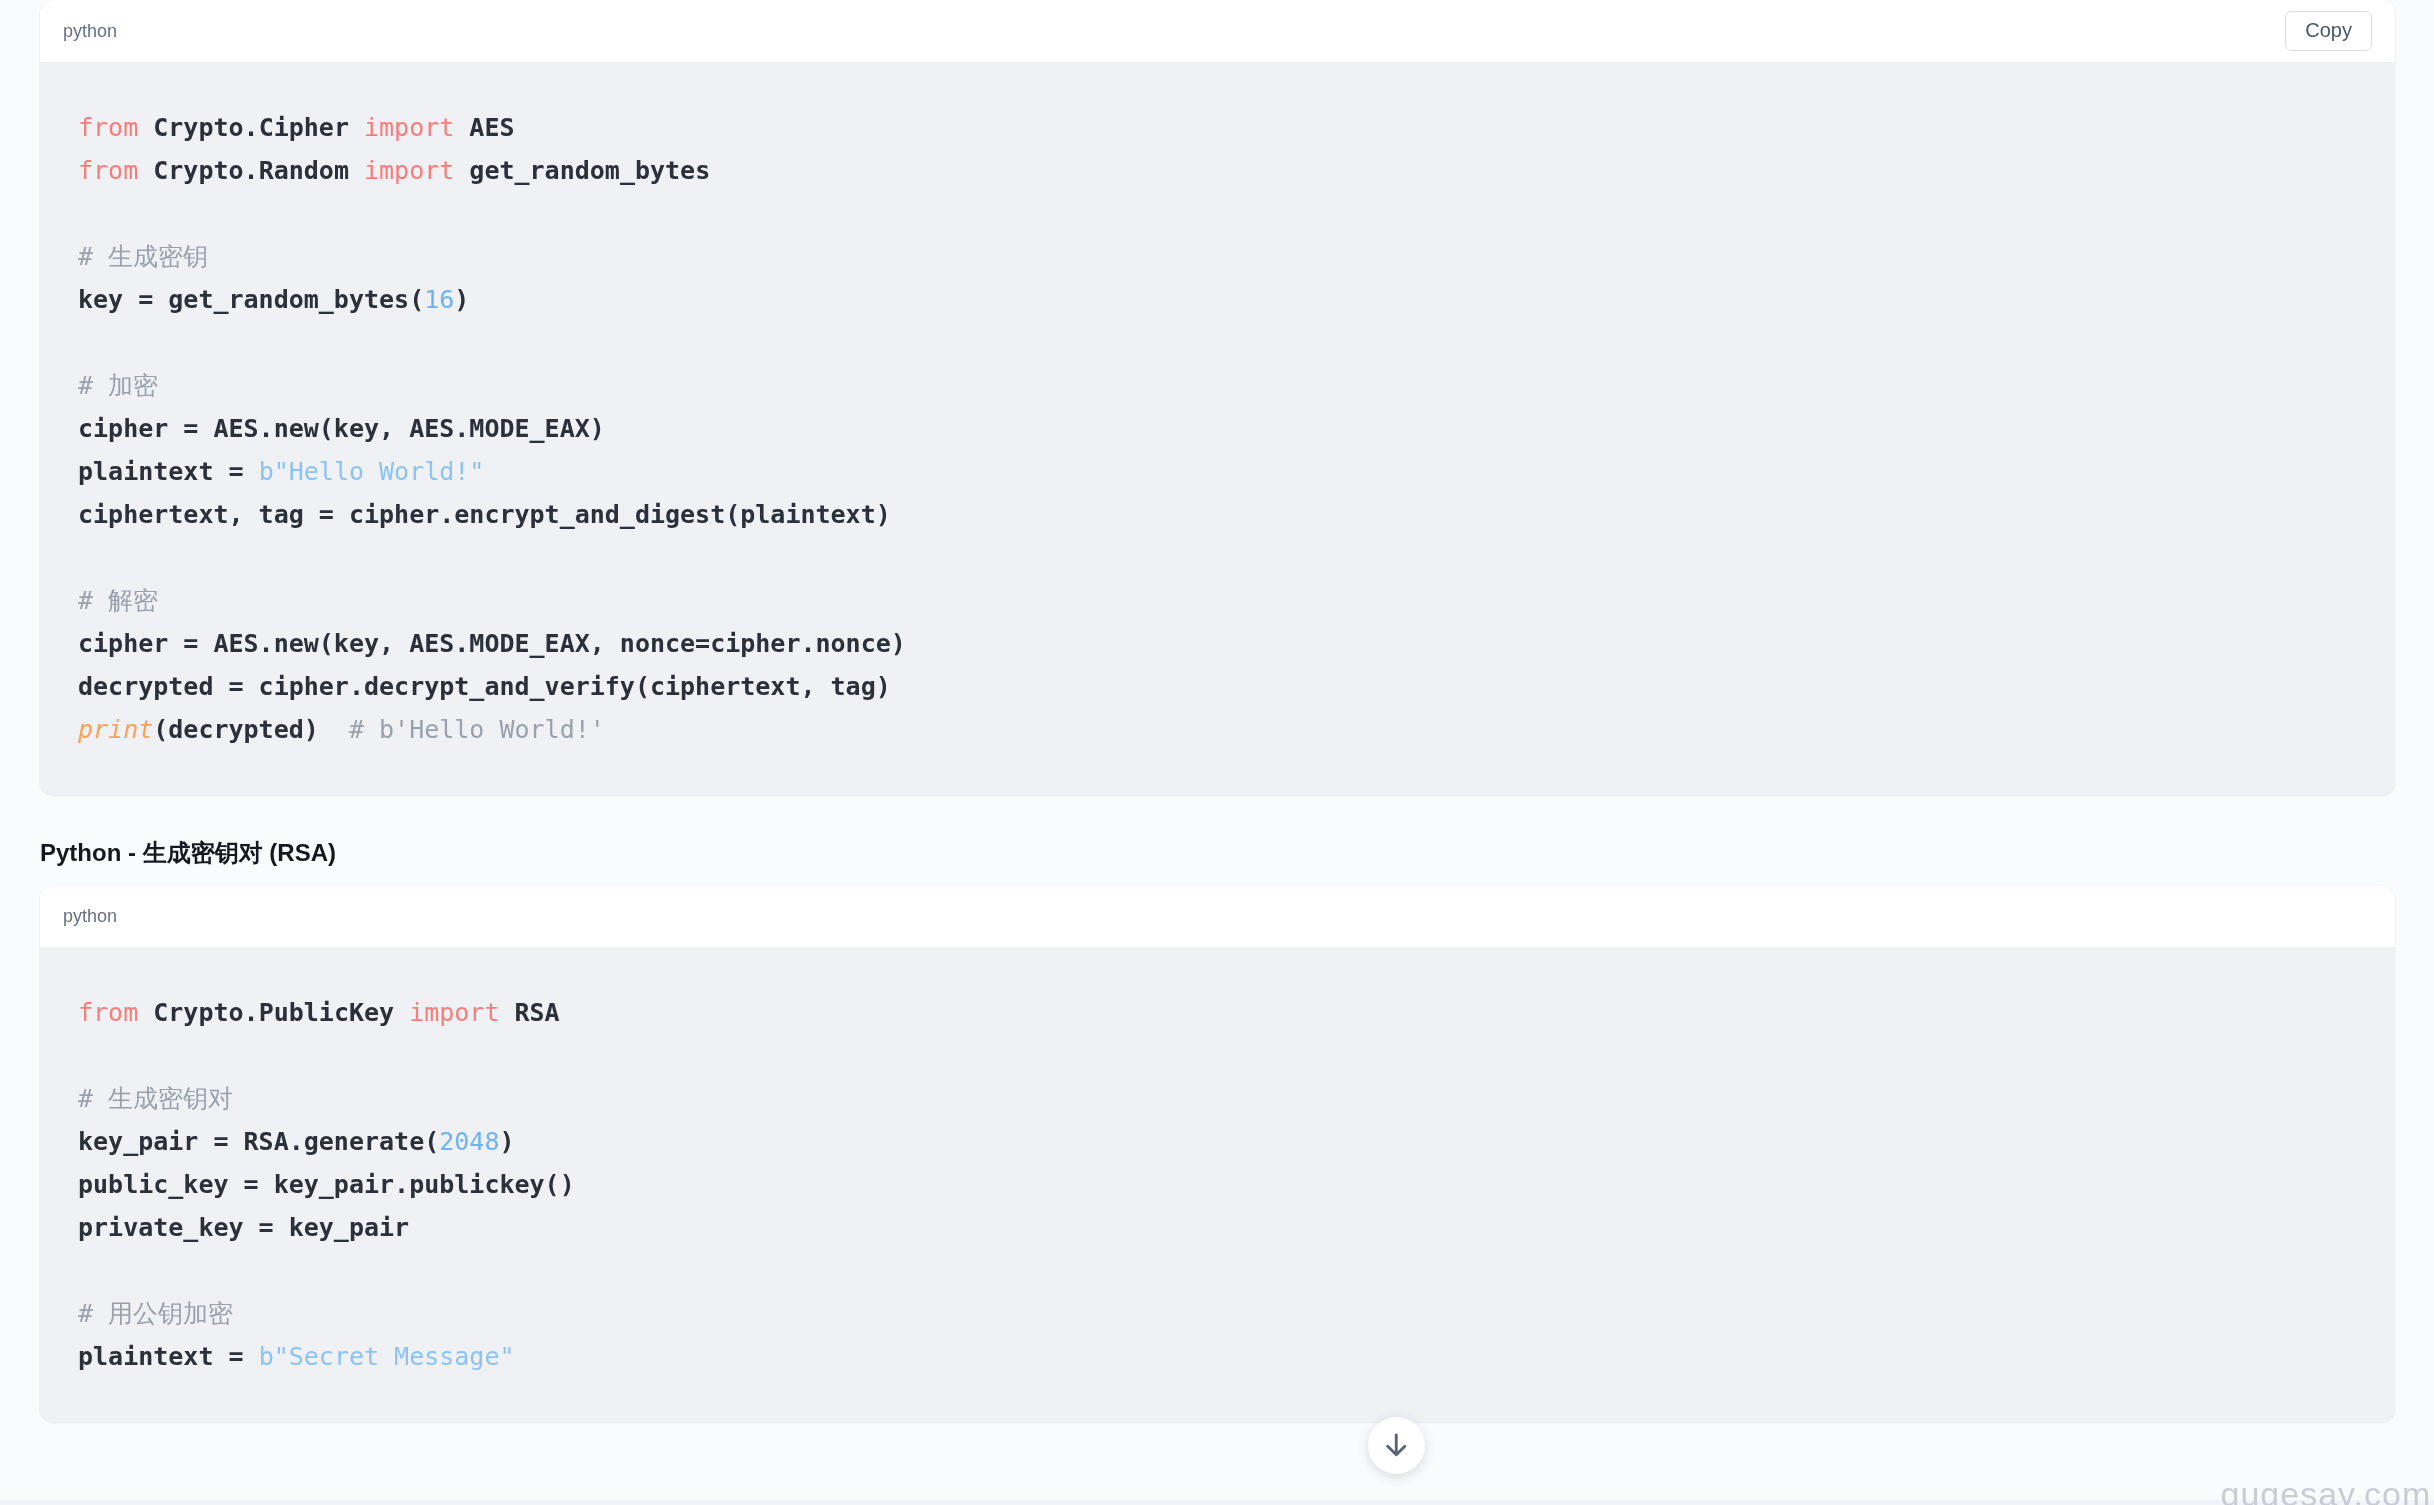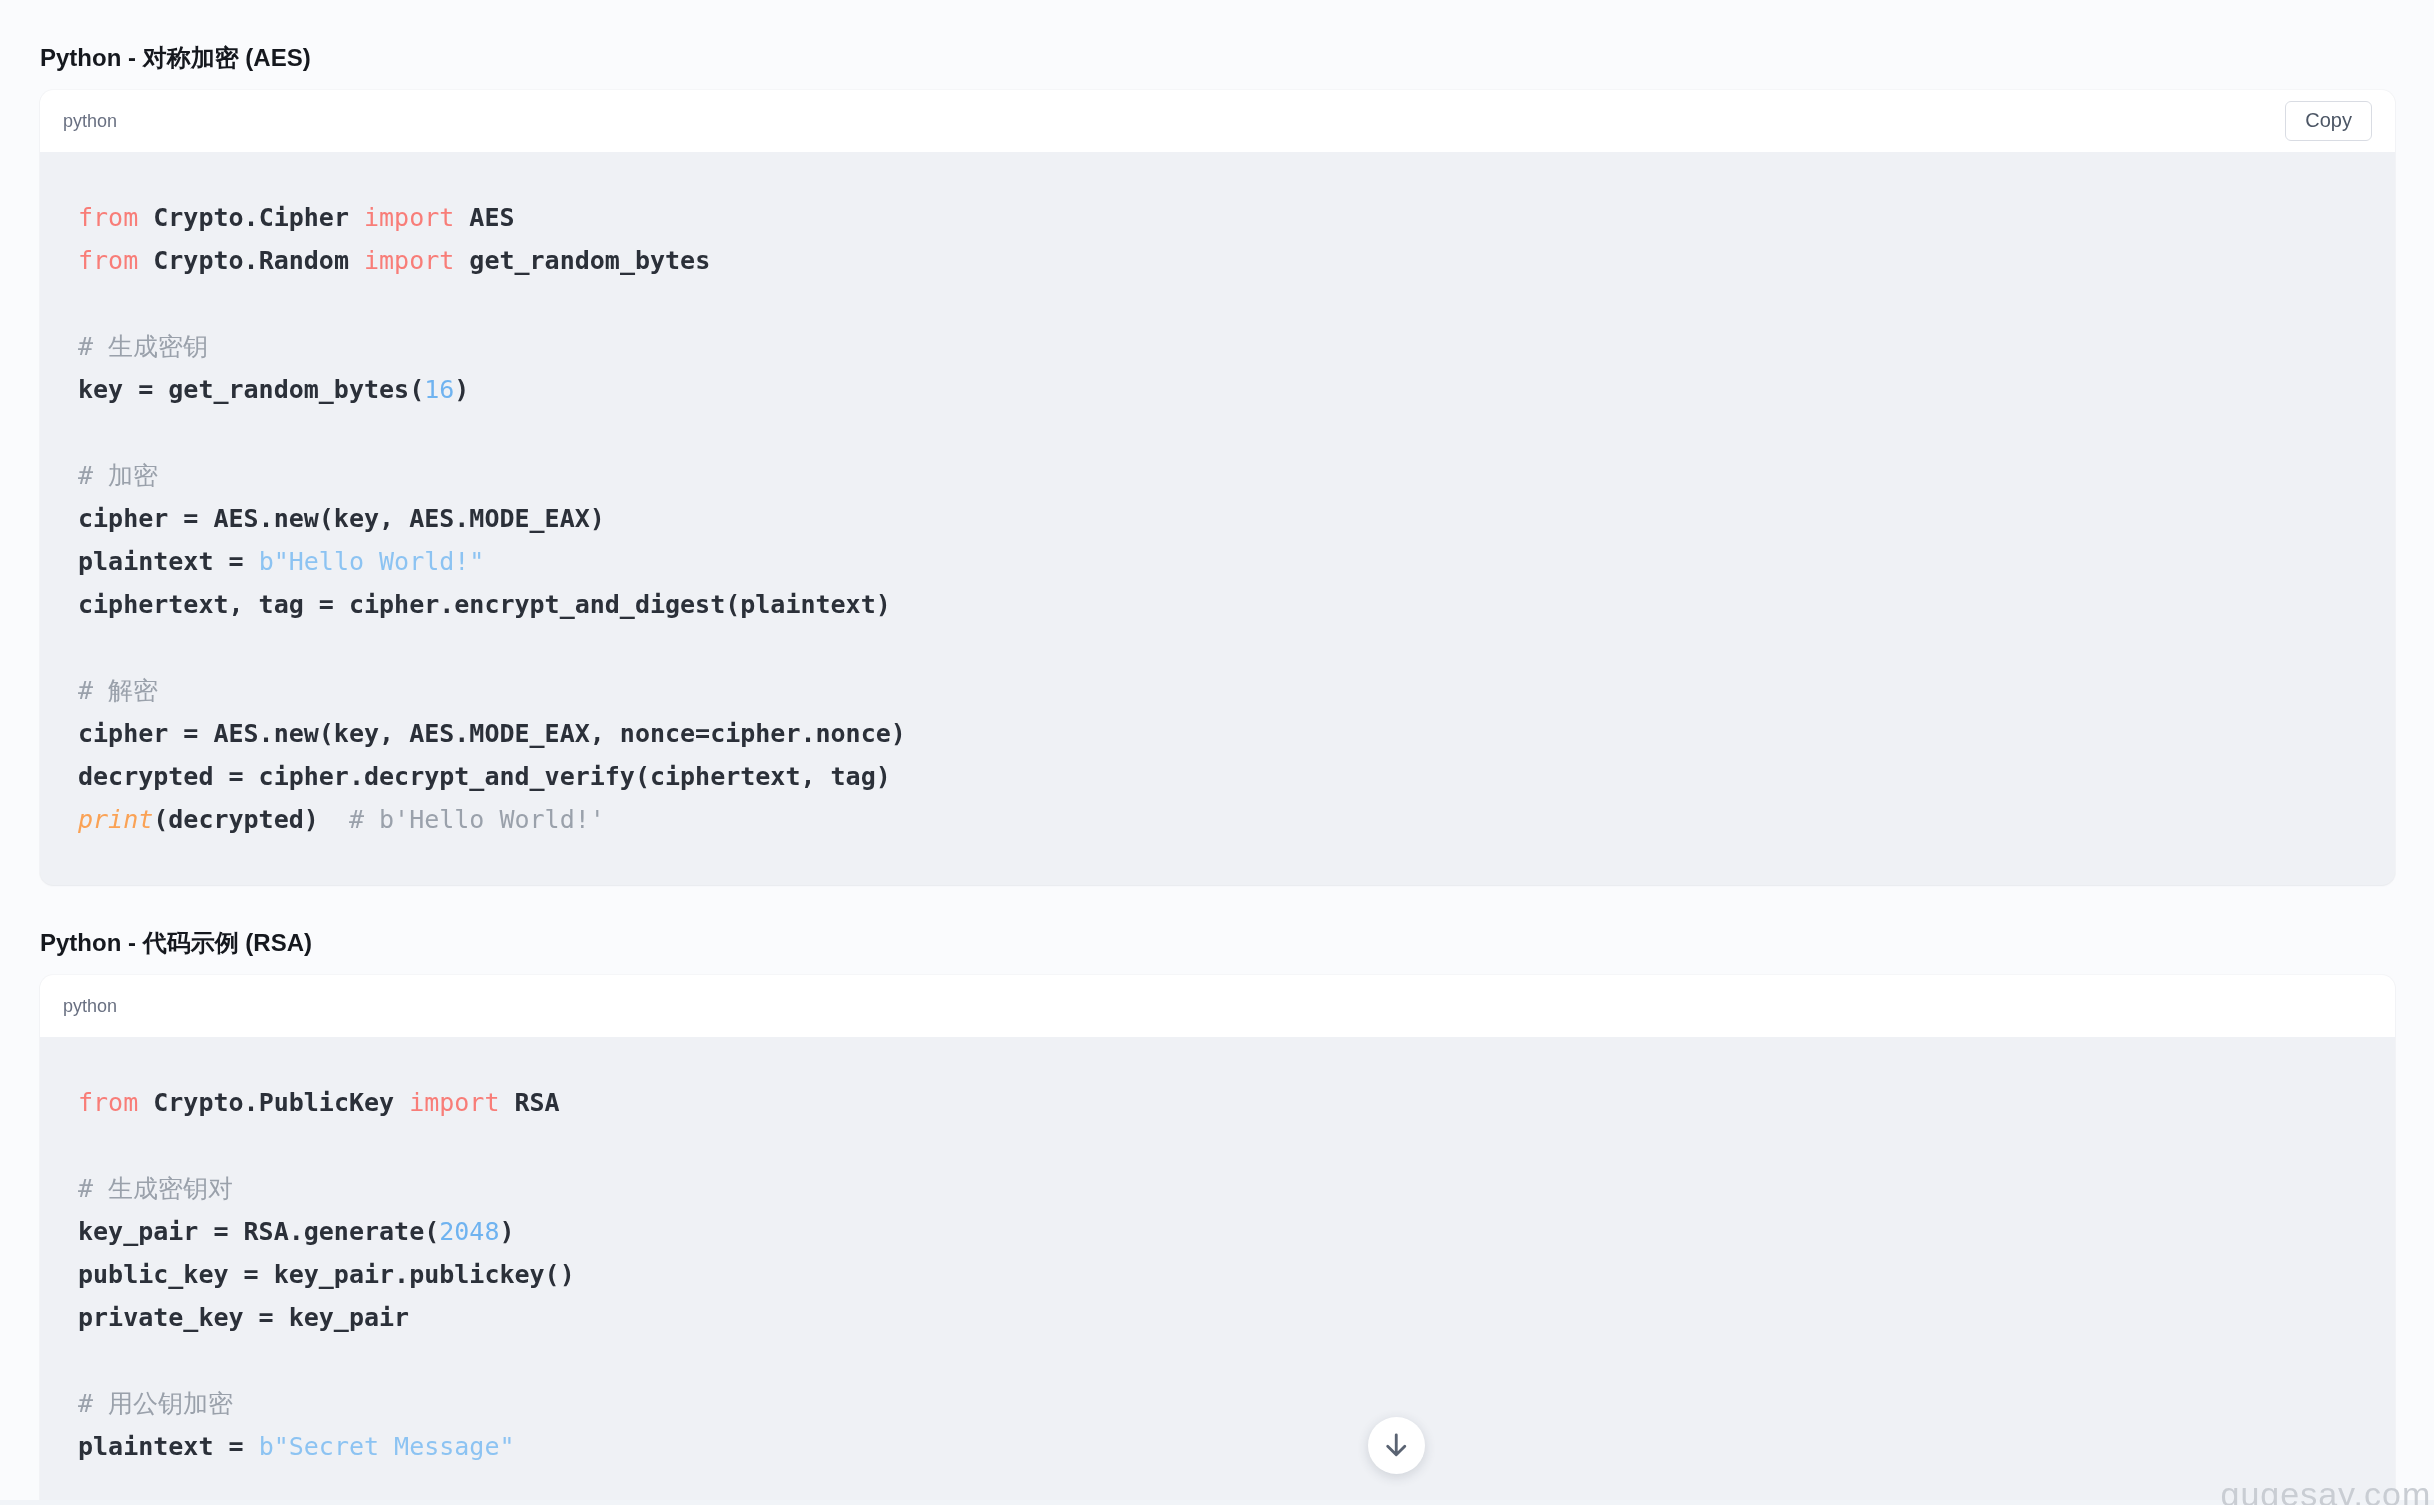--- a/index.html
+++ b/index.html
@@ -102,31 +102,30 @@
     z-index: 6;
     letter-spacing: 1px;
   }
 </style>
 </head>
 <body>
 
 <div class="content">
 
 
-  <h2 class="section-heading">Python - 对称加密 (AES)</h2>
 
   <div class="code-block">
     <div class="code-block-header">
       <span class="language-label">python</span>
       <button class="copy-button">Copy</button>
     </div>
     <div class="code-area"><div class="code-line"><span class="tok-kw">from</span><span class="tok-txt"> Crypto.Cipher </span><span class="tok-kw">import</span><span class="tok-txt"> AES</span></div><div class="code-line"><span class="tok-kw">from</span><span class="tok-txt"> Crypto.Random </span><span class="tok-kw">import</span><span class="tok-txt"> get_random_bytes</span></div><div class="code-line">&nbsp;</div><div class="code-line"><span class="tok-com"># 生成密钥</span></div><div class="code-line"><span class="tok-txt">key = get_random_bytes(</span><span class="tok-num">16</span><span class="tok-txt">)</span></div><div class="code-line">&nbsp;</div><div class="code-line"><span class="tok-com"># 加密</span></div><div class="code-line"><span class="tok-txt">cipher = AES.new(key, AES.MODE_EAX)</span></div><div class="code-line"><span class="tok-txt">plaintext = </span><span class="tok-str">b"Hello World!"</span></div><div class="code-line"><span class="tok-txt">ciphertext, tag = cipher.encrypt_and_digest(plaintext)</span></div><div class="code-line">&nbsp;</div><div class="code-line"><span class="tok-com"># 解密</span></div><div class="code-line"><span class="tok-txt">cipher = AES.new(key, AES.MODE_EAX, nonce=cipher.nonce)</span></div><div class="code-line"><span class="tok-txt">decrypted = cipher.decrypt_and_verify(ciphertext, tag)</span></div><div class="code-line"><span class="tok-fn">print</span><span class="tok-txt">(decrypted)  </span><span class="tok-com"># b'Hello World!'</span></div></div>
   </div>
 
-  <h2 class="section-heading">Python - 代码示例 (RSA)</h2>
+  <h2 class="section-heading">Python - 生成密钥对 (RSA)</h2>
 
   <div class="code-block">
     <div class="code-block-header">
       <span class="language-label">python</span>
     </div>
     <div class="code-area"><div class="code-line"><span class="tok-kw">from</span><span class="tok-txt"> Crypto.PublicKey </span><span class="tok-kw">import</span><span class="tok-txt"> RSA</span></div><div class="code-line">&nbsp;</div><div class="code-line"><span class="tok-com"># 生成密钥对</span></div><div class="code-line"><span class="tok-txt">key_pair = RSA.generate(</span><span class="tok-num">2048</span><span class="tok-txt">)</span></div><div class="code-line"><span class="tok-txt">public_key = key_pair.publickey()</span></div><div class="code-line"><span class="tok-txt">private_key = key_pair</span></div><div class="code-line">&nbsp;</div><div class="code-line"><span class="tok-com"># 用公钥加密</span></div><div class="code-line"><span class="tok-txt">plaintext = </span><span class="tok-str">b"Secret Message"</span></div></div>
   </div>
 
 </div>
 

